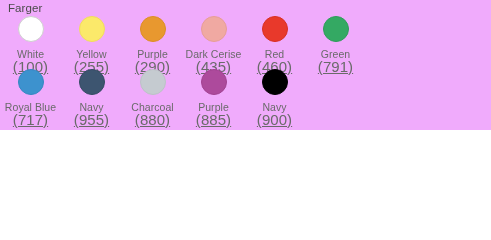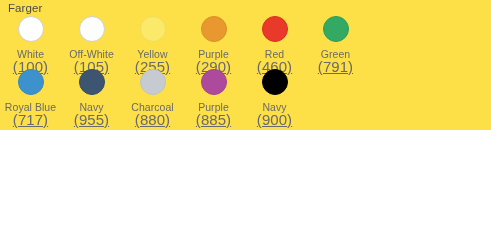--- a/index.html
+++ b/index.html
@@ -12,21 +12,21 @@
     height: 130px;
     overflow: hidden;
     font-family: "Liberation Sans", sans-serif;
     -webkit-font-smoothing: antialiased;
   }
 
   #swatch-panel {
     position: relative;
     width: 491px;
     height: 130px;
-    background: #fde047;
+    background: #f0abfc;
     box-sizing: border-box;
   }
 
   #panel-title {
     position: absolute;
     left: 8px;
     top: 1px;
     font-size: 11.5px;
     color: #4b4b4b;
     letter-spacing: 0.1px;
@@ -88,33 +88,33 @@
 
   <div id="panel-title">Farger</div>
 
   <div class="swatch-row" id="swatch-row-1">
     <div class="swatch-item">
       <div class="swatch-dot" style="background: rgb(255, 255, 255); border: 1px solid rgb(207, 207, 207);"></div>
       <div class="swatch-label">White</div>
       <div class="swatch-code">(100)</div>
     </div>
     <div class="swatch-item">
-      <div class="swatch-dot" style="background: rgb(253, 253, 251); border: 1px solid rgb(207, 207, 207);"></div>
-      <div class="swatch-label">Off-White</div>
-      <div class="swatch-code">(105)</div>
-    </div>
-    <div class="swatch-item">
       <div class="swatch-dot" style="background: rgb(251, 233, 106); border: 1px solid rgb(242, 221, 92);"></div>
       <div class="swatch-label">Yellow</div>
       <div class="swatch-code">(255)</div>
     </div>
     <div class="swatch-item">
       <div class="swatch-dot" style="background: rgb(232, 152, 47); border: 1px solid rgb(221, 142, 36);"></div>
       <div class="swatch-label">Purple</div>
       <div class="swatch-code">(290)</div>
+    </div>
+    <div class="swatch-item">
+      <div class="swatch-dot" style="background: rgb(240, 169, 162); border: 1px solid rgb(231, 158, 150);"></div>
+      <div class="swatch-label">Dark Cerise</div>
+      <div class="swatch-code">(435)</div>
     </div>
     <div class="swatch-item">
       <div class="swatch-dot" style="background: rgb(232, 57, 43); border: 1px solid rgb(217, 47, 34);"></div>
       <div class="swatch-label">Red</div>
       <div class="swatch-code">(460)</div>
     </div>
     <div class="swatch-item">
       <div class="swatch-dot" style="background: rgb(52, 169, 99); border: 1px solid rgb(45, 157, 89);"></div>
       <div class="swatch-label">Green</div>
       <div class="swatch-code">(791)</div>

